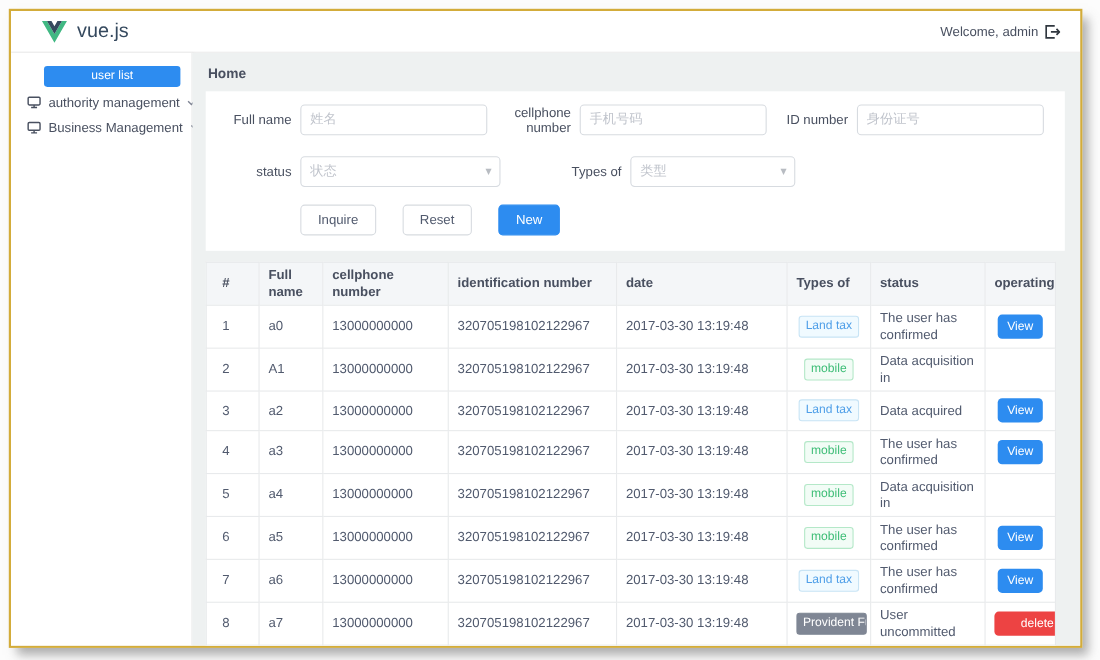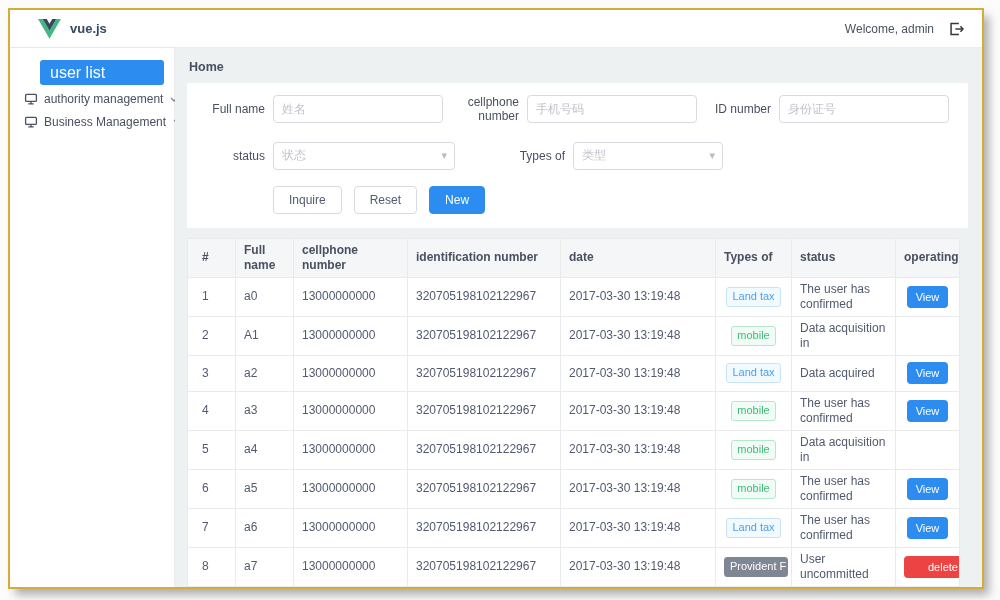--- a/index.html
+++ b/index.html
@@ -9,59 +9,59 @@
     position:absolute; top:8px; left:8px; width:976px; height:581px;
     background:#fff; border:2px solid var(--frame_border);
     box-shadow:6px 7px 9px -1px rgba(110,110,110,.55);
     display:flex; flex-direction:column; overflow:hidden;
   }
 
   
   .topbar{ height:38px; flex:0 0 38px; display:flex; align-items:center; padding:0 18px 0 28px;
     background:#fff; border-bottom:1px solid #ececec; }
   .brand{ display:flex; align-items:center; gap:9px; cursor:pointer; }
-  .brand-text{ font-size:13px; font-weight:bold; color:var(--vue_dark); }
-  .topbar-right{ margin-left:auto; display:flex; align-items:center; gap:15px; font-size:12px; color:var(--text_heading); }
+  .brand-text{ font-size:18px; font-weight:normal; color:var(--vue_dark); }
+  .topbar-right{ margin-left:auto; display:flex; align-items:center; gap:5px; font-size:12px; color:var(--text_heading); }
   .logout{ cursor:pointer; display:block; }
 
   .body-row{ flex:1; display:flex; min-height:0; }
 
   
   .sidebar{ width:165px; flex:0 0 165px; background:#fff; border-right:1px solid #ececec;
     box-shadow:1px 0 3px rgba(0,0,0,.05); padding-top:10px; font-size:12px; color:var(--text_heading); }
   .side-item{ display:flex; align-items:center; gap:6px; padding:4px 10px 4px 14px; cursor:pointer; line-height:1.2; }
   .side-item .lbl{ flex:1; white-space:nowrap; }
   .side-item svg{ flex:0 0 auto; }
   .side-sub{ margin:2px 10px 3px 30px; padding:3px 10px; border-radius:3px; cursor:pointer;
-    background:var(--primary); color:#fff; font-size:16px; line-height:1.2; }
+    background:var(--primary); color:#fff; font-size:11px; line-height:1.2;text-align:center; }
 
   
   .main{ flex:1; background:var(--main_bg); padding:8px 14px 0 12px; overflow:hidden; }
   .breadcrumb{ font-size:12.5px; font-weight:bold; color:var(--text_heading); margin:4px 0 9px 2px; }
 
   
   .form-card{ background:var(--panel_bg); padding:12px 16px; }
   .form-row{ display:flex; align-items:center; margin-top:0; }
   .form-row + .form-row{ margin-top:18px; }
   .f-label{ font-size:12px; color:var(--text_heading); text-align:right; line-height:1.2; }
   .lab-name{ width:62px; margin-right:8px; }
   .lab-phone{ width:58px; margin:0 8px 0 18px; }
   .lab-id{ width:64px; margin:0 8px 0 10px; }
   .lab-status{ width:62px; margin-right:8px; }
   .lab-types{ width:58px; margin:0 8px 0 52px; }
   .t-input{ width:170px; height:28px; border:1px solid var(--input_border); border-radius:4px;
     padding:0 8px; font-size:12px; color:var(--text_body); background:#fff; outline:none;
-    font-family:Liberation Serif, serif; }
+    font-family:Liberation Mono, monospace; }
   .t-input::placeholder{ color:var(--placeholder); opacity:1; }
   .select{ position:relative; width:182px; height:28px; border:1px solid var(--input_border); border-radius:4px;
     background:#fff; cursor:pointer; display:flex; align-items:center; padding:0 22px 0 8px; }
   .select.narrow{ width:150px; }
   .select-ph{ font-size:12px; color:var(--placeholder); }
   .select-arrow{ position:absolute; right:7px; top:50%; transform:translateY(-52%); color:#b8bcc2; font-size:11px; }
-  .form-actions{ margin:16px 0 2px 70px; display:flex; gap:12px; }
+  .form-actions{ margin:16px 0 2px 70px; display:flex; gap:24px; }
   .btn{ height:28px; padding:0 15px; font-size:12px; border-radius:4px; cursor:pointer;
     font-family:"Liberation Sans","DejaVu Sans",sans-serif; }
   .btn-default{ background:#fff; border:1px solid var(--input_border); color:var(--text_body); }
   .btn-primary{ background:var(--primary); border:1px solid var(--primary); color:#fff; }
 
   
   .data-table{ margin-top:10px; width:772px; border-collapse:collapse; table-layout:fixed;
     background:#fff; font-size:12px; color:var(--text_body); border:1px solid var(--table_border); }
   .data-table th{ background:var(--table_header_bg); color:var(--text_heading); font-weight:bold;
     text-align:left; padding:4px 8px; line-height:1.25; border:1px solid var(--table_border); height:34px; }

